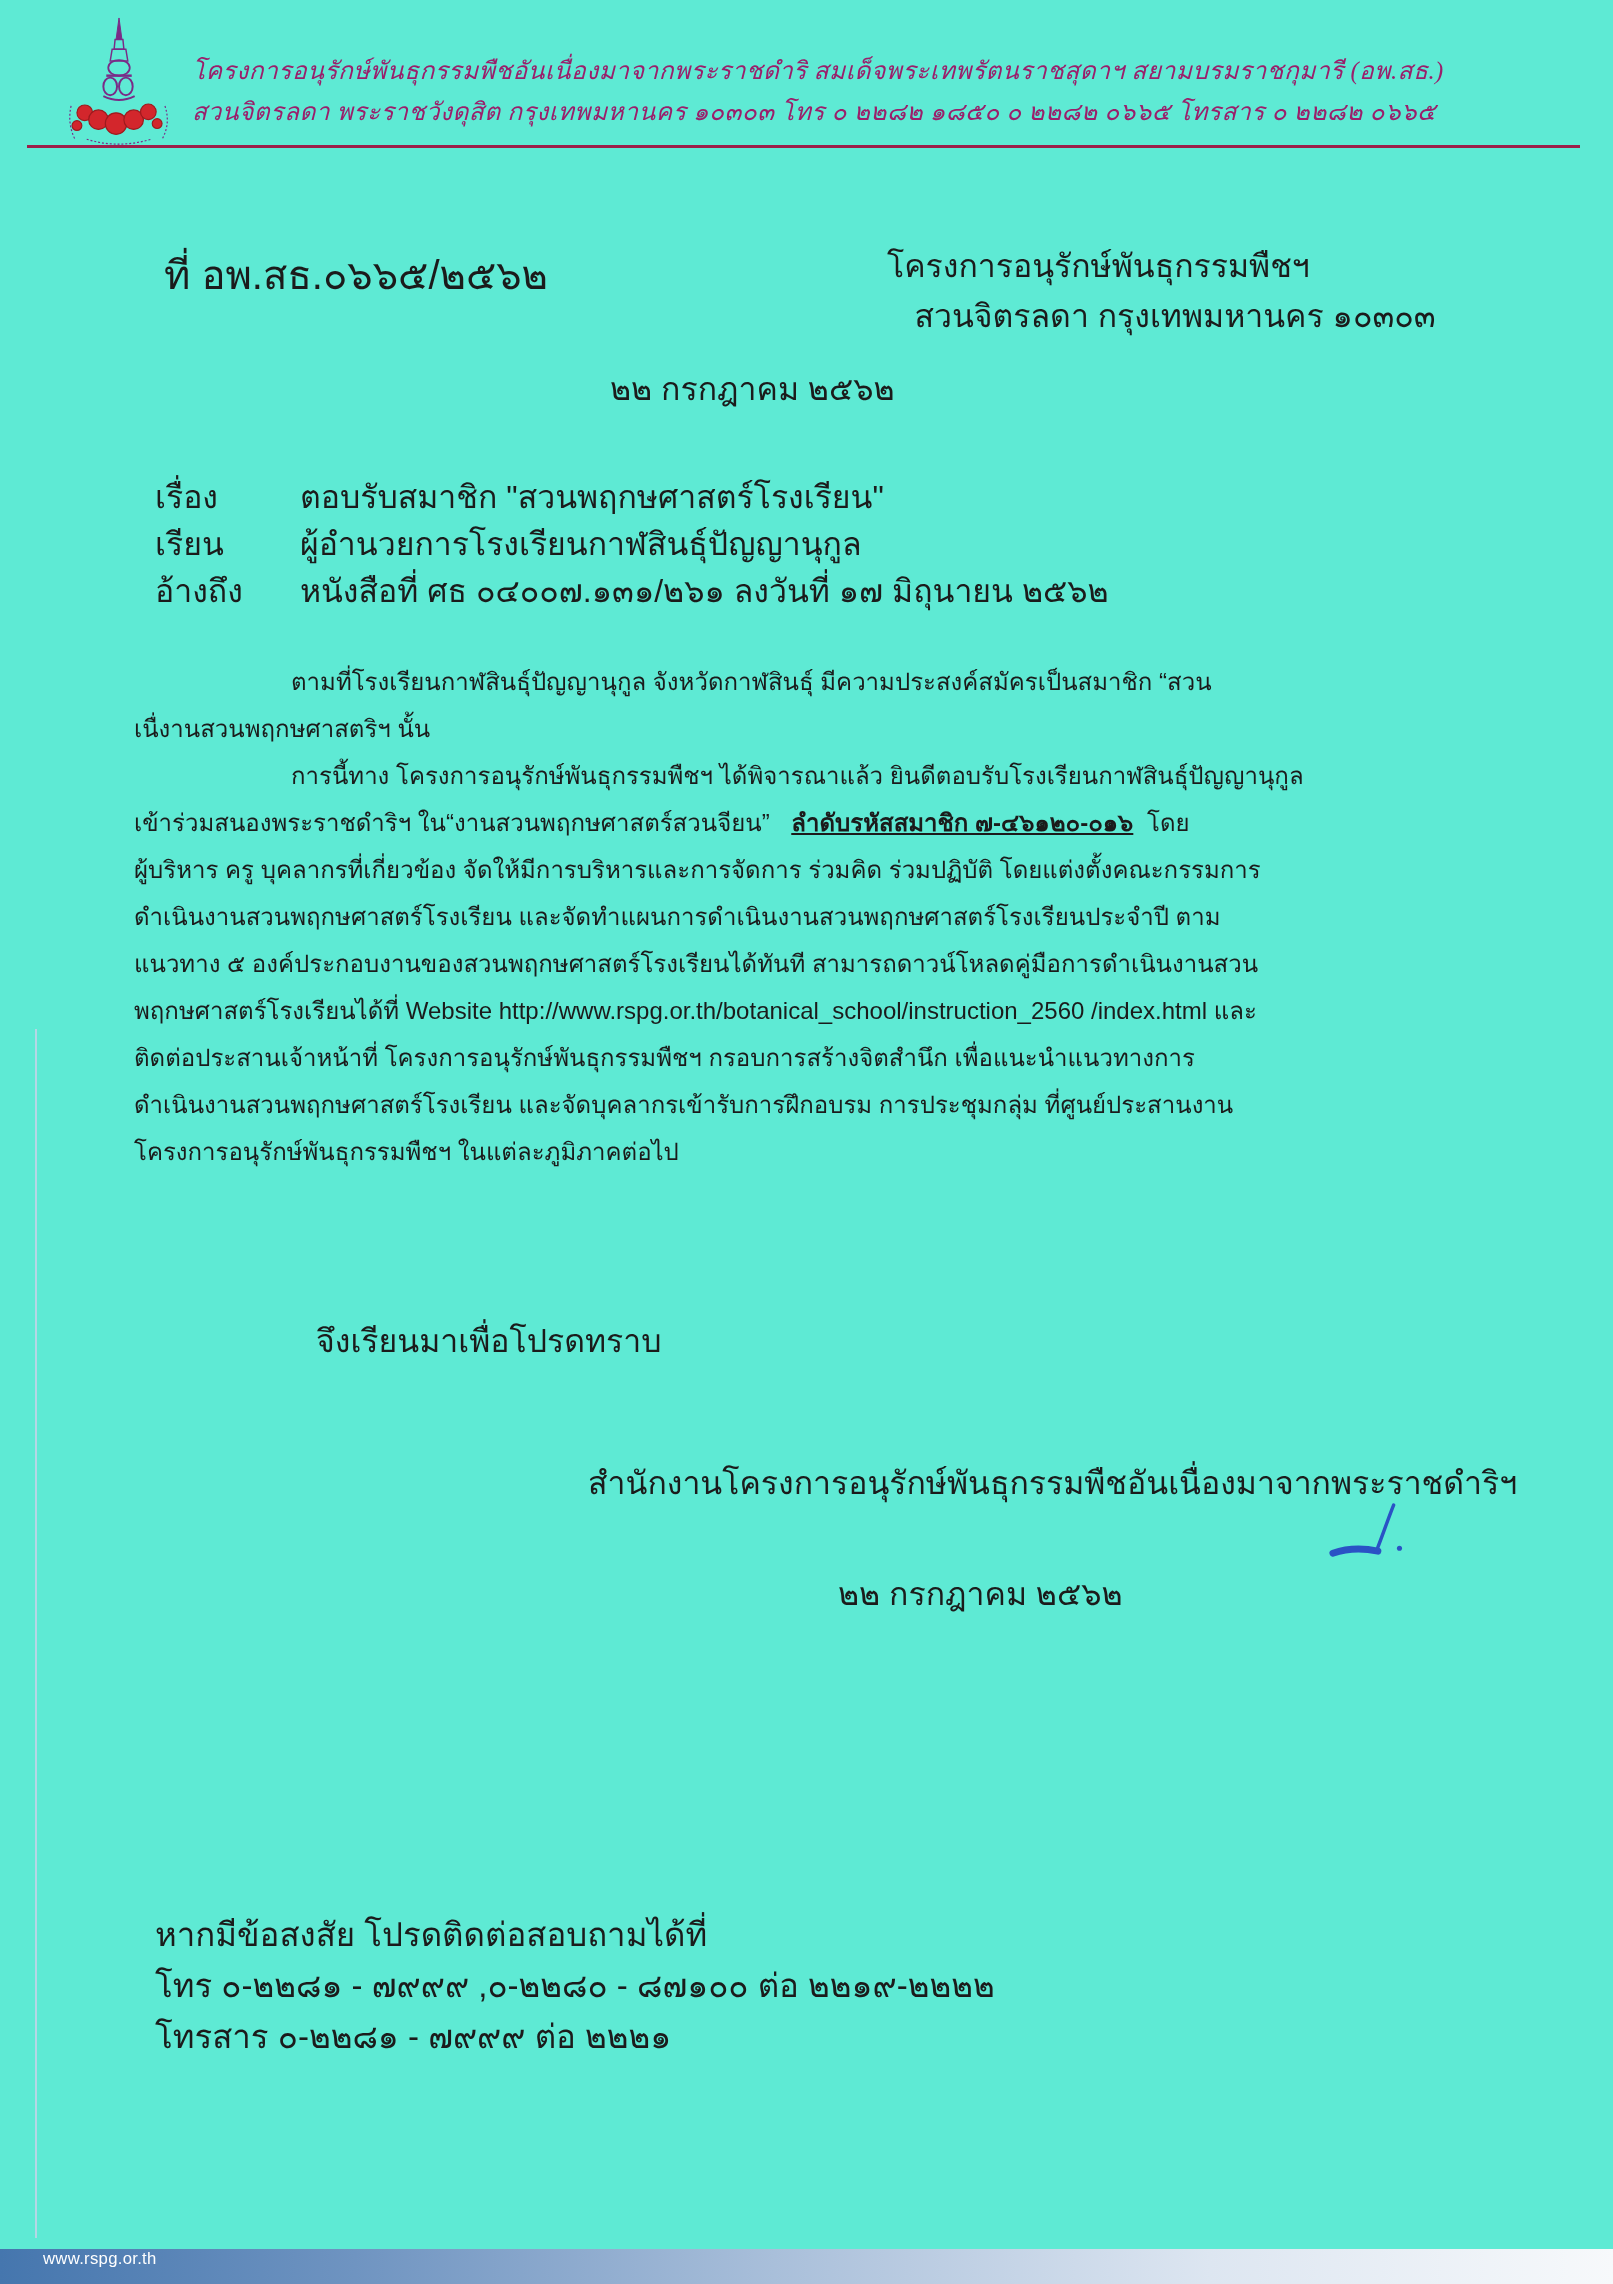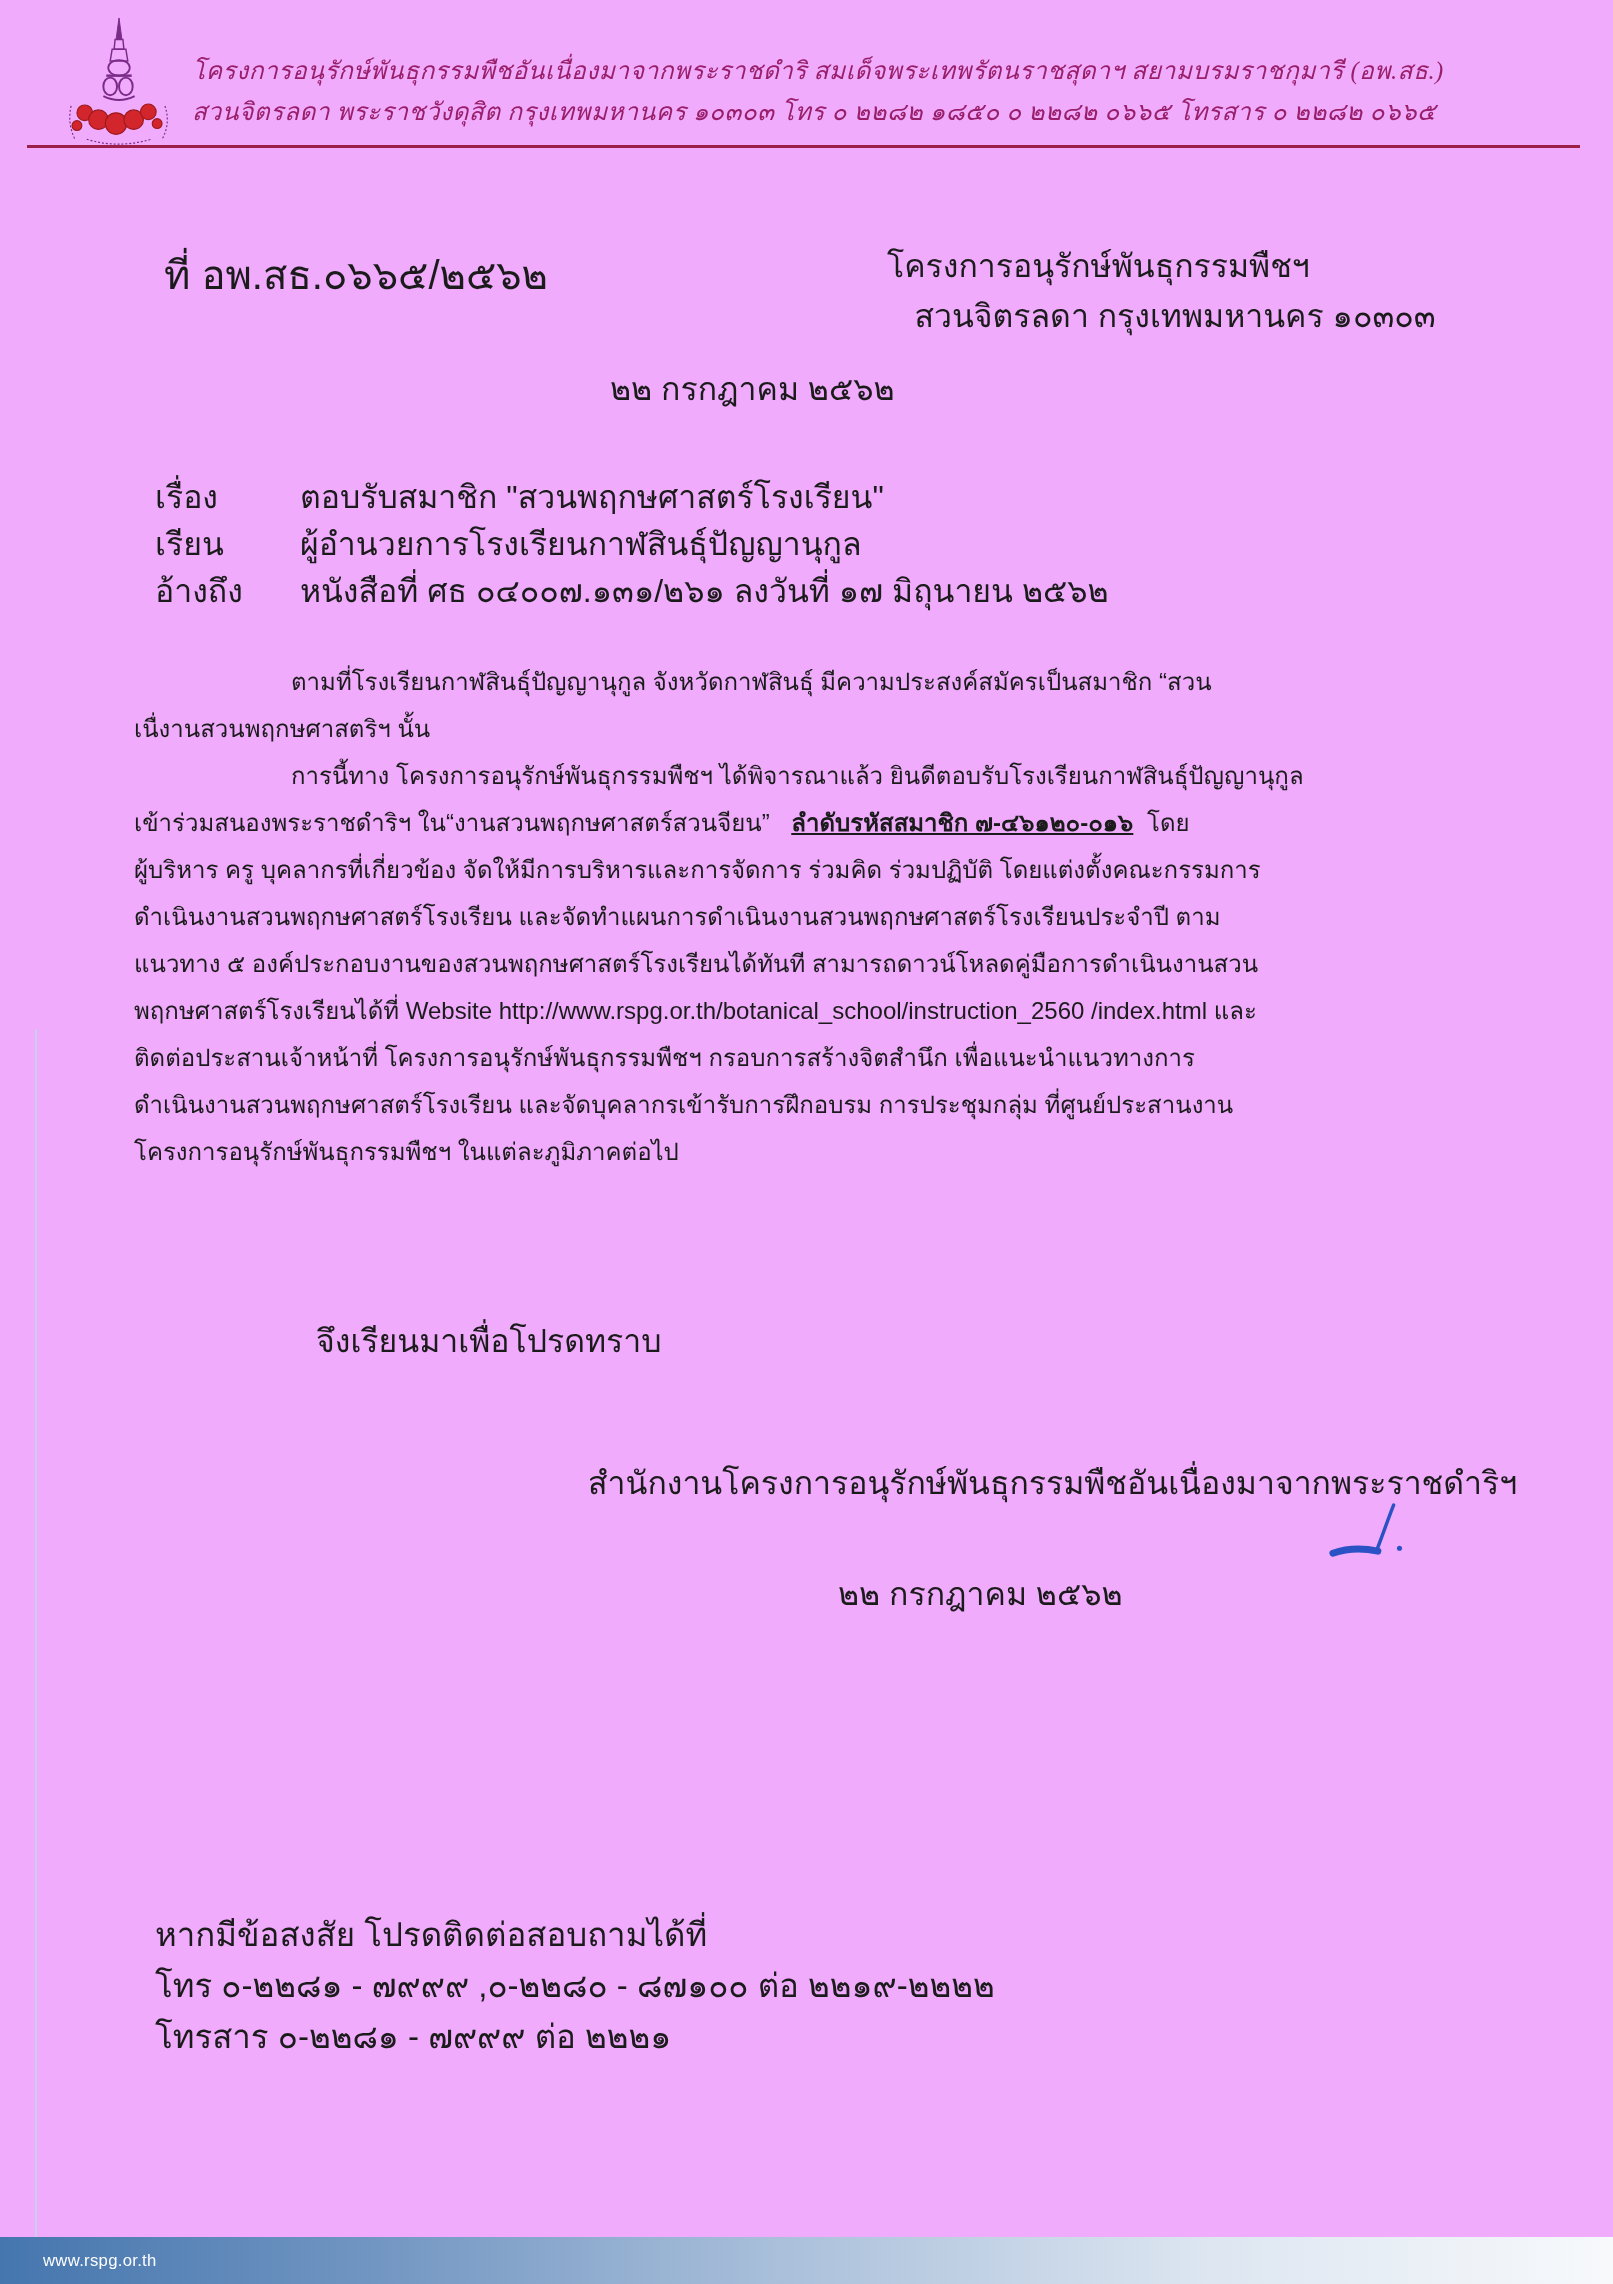--- a/index.html
+++ b/index.html
@@ -1,20 +1,20 @@
 <!DOCTYPE html>
 <html lang="th"><head>
 <meta charset="utf-8">
 <style>
   html,body { margin:0; padding:0; background:#e8e8e8; }
   .page {
     position:relative;
     width:1613px; height:2285px;
     margin:0 auto;
-    background:#f0abfc;
+    background:#5eead4;
     overflow:hidden;
     font-family:"Liberation Sans", sans-serif;
     color:#1b1b1b;
   }
   
   .logo { position:absolute; left:61px; top:15.7px; width:116px; height:133px; }
   .hdr { position:absolute; left:192px; top:51px; width:1215px;
          font-family:"Liberation Serif", serif; font-style:italic;
          color:#9a1f6b; }
   .hdr-line1 { font-size:24.5px; white-space:nowrap; letter-spacing:0.5px; }
@@ -40,23 +40,23 @@
   
   .sig-org { position:absolute; left:588px; top:1457px; font-size:32px; white-space:nowrap; }
   .sig-mark { position:absolute; left:1325px; top:1500px; width:98px; height:71px; }
   .sig-date { position:absolute; left:838px; top:1568px; font-size:32px; white-space:nowrap; }
   
   .contact { position:absolute; left:155px; top:1909px; font-size:33px; line-height:51px; }
   .contact div { white-space:nowrap; }
   
   .left-guide { position:absolute; left:35px; top:1029px; width:2px; height:1209px;
                 background:#c3d4e8; opacity:.85; }
-  .bottom-bar { position:absolute; left:0; right:0; bottom:0; height:48px;
+  .bottom-bar { position:absolute; left:0; right:0; bottom:0; height:36px;
                 background:linear-gradient(90deg,#4576ae 0%,#6f94c1 22%,#a9bfda 48%,#dde6f1 75%,#f7f9fb 100%);
-                display:flex; align-items:center; }
+                display:flex; align-items:flex-start; }
   .website { color:#ffffff; font-size:16.7px; margin-left:43px;
              font-family:"Liberation Sans", sans-serif; letter-spacing:0.3px; }
 </style>
 </head>
 <body>
 
 <div class="page">
 
   <svg class="logo" viewBox="0 0 118 136" aria-hidden="true">
 

